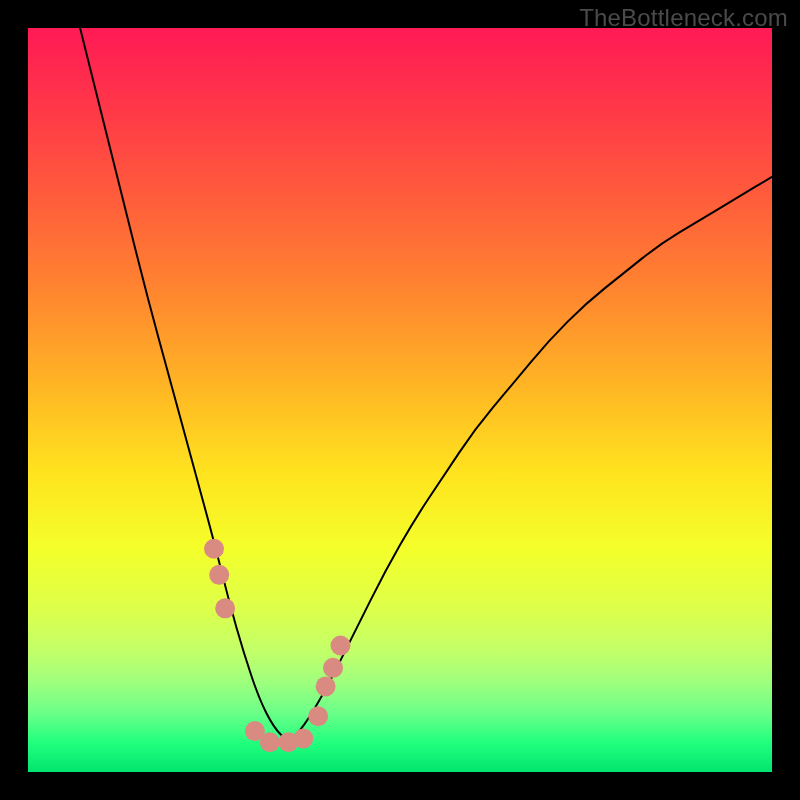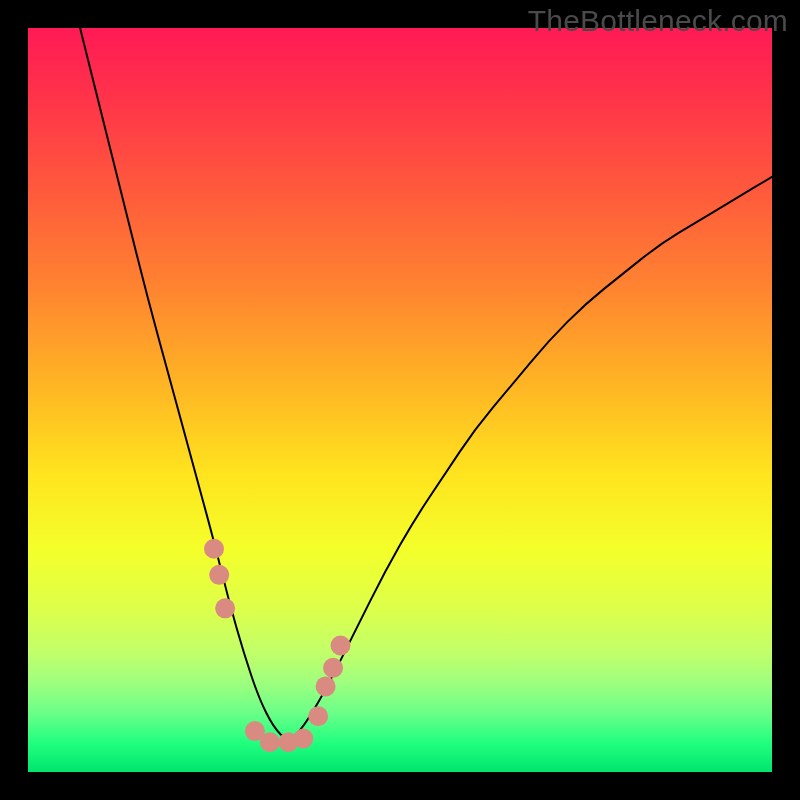--- a/index.html
+++ b/index.html
@@ -15,21 +15,21 @@
     position: relative;
     width: 800px;
     height: 800px;
     background: #000000;
   }
   .watermark {
     position: absolute;
     top: 4px;
     right: 12px;
     color: #4a4a4a;
-    font-size: 30px;
+    font-size: 24px;
     font-weight: 500;
     letter-spacing: 0.2px;
     z-index: 5;
   }
   .plot-wrap {
     position: absolute;
     left: 28px;
     top: 28px;
     width: 744px;
     height: 744px;

